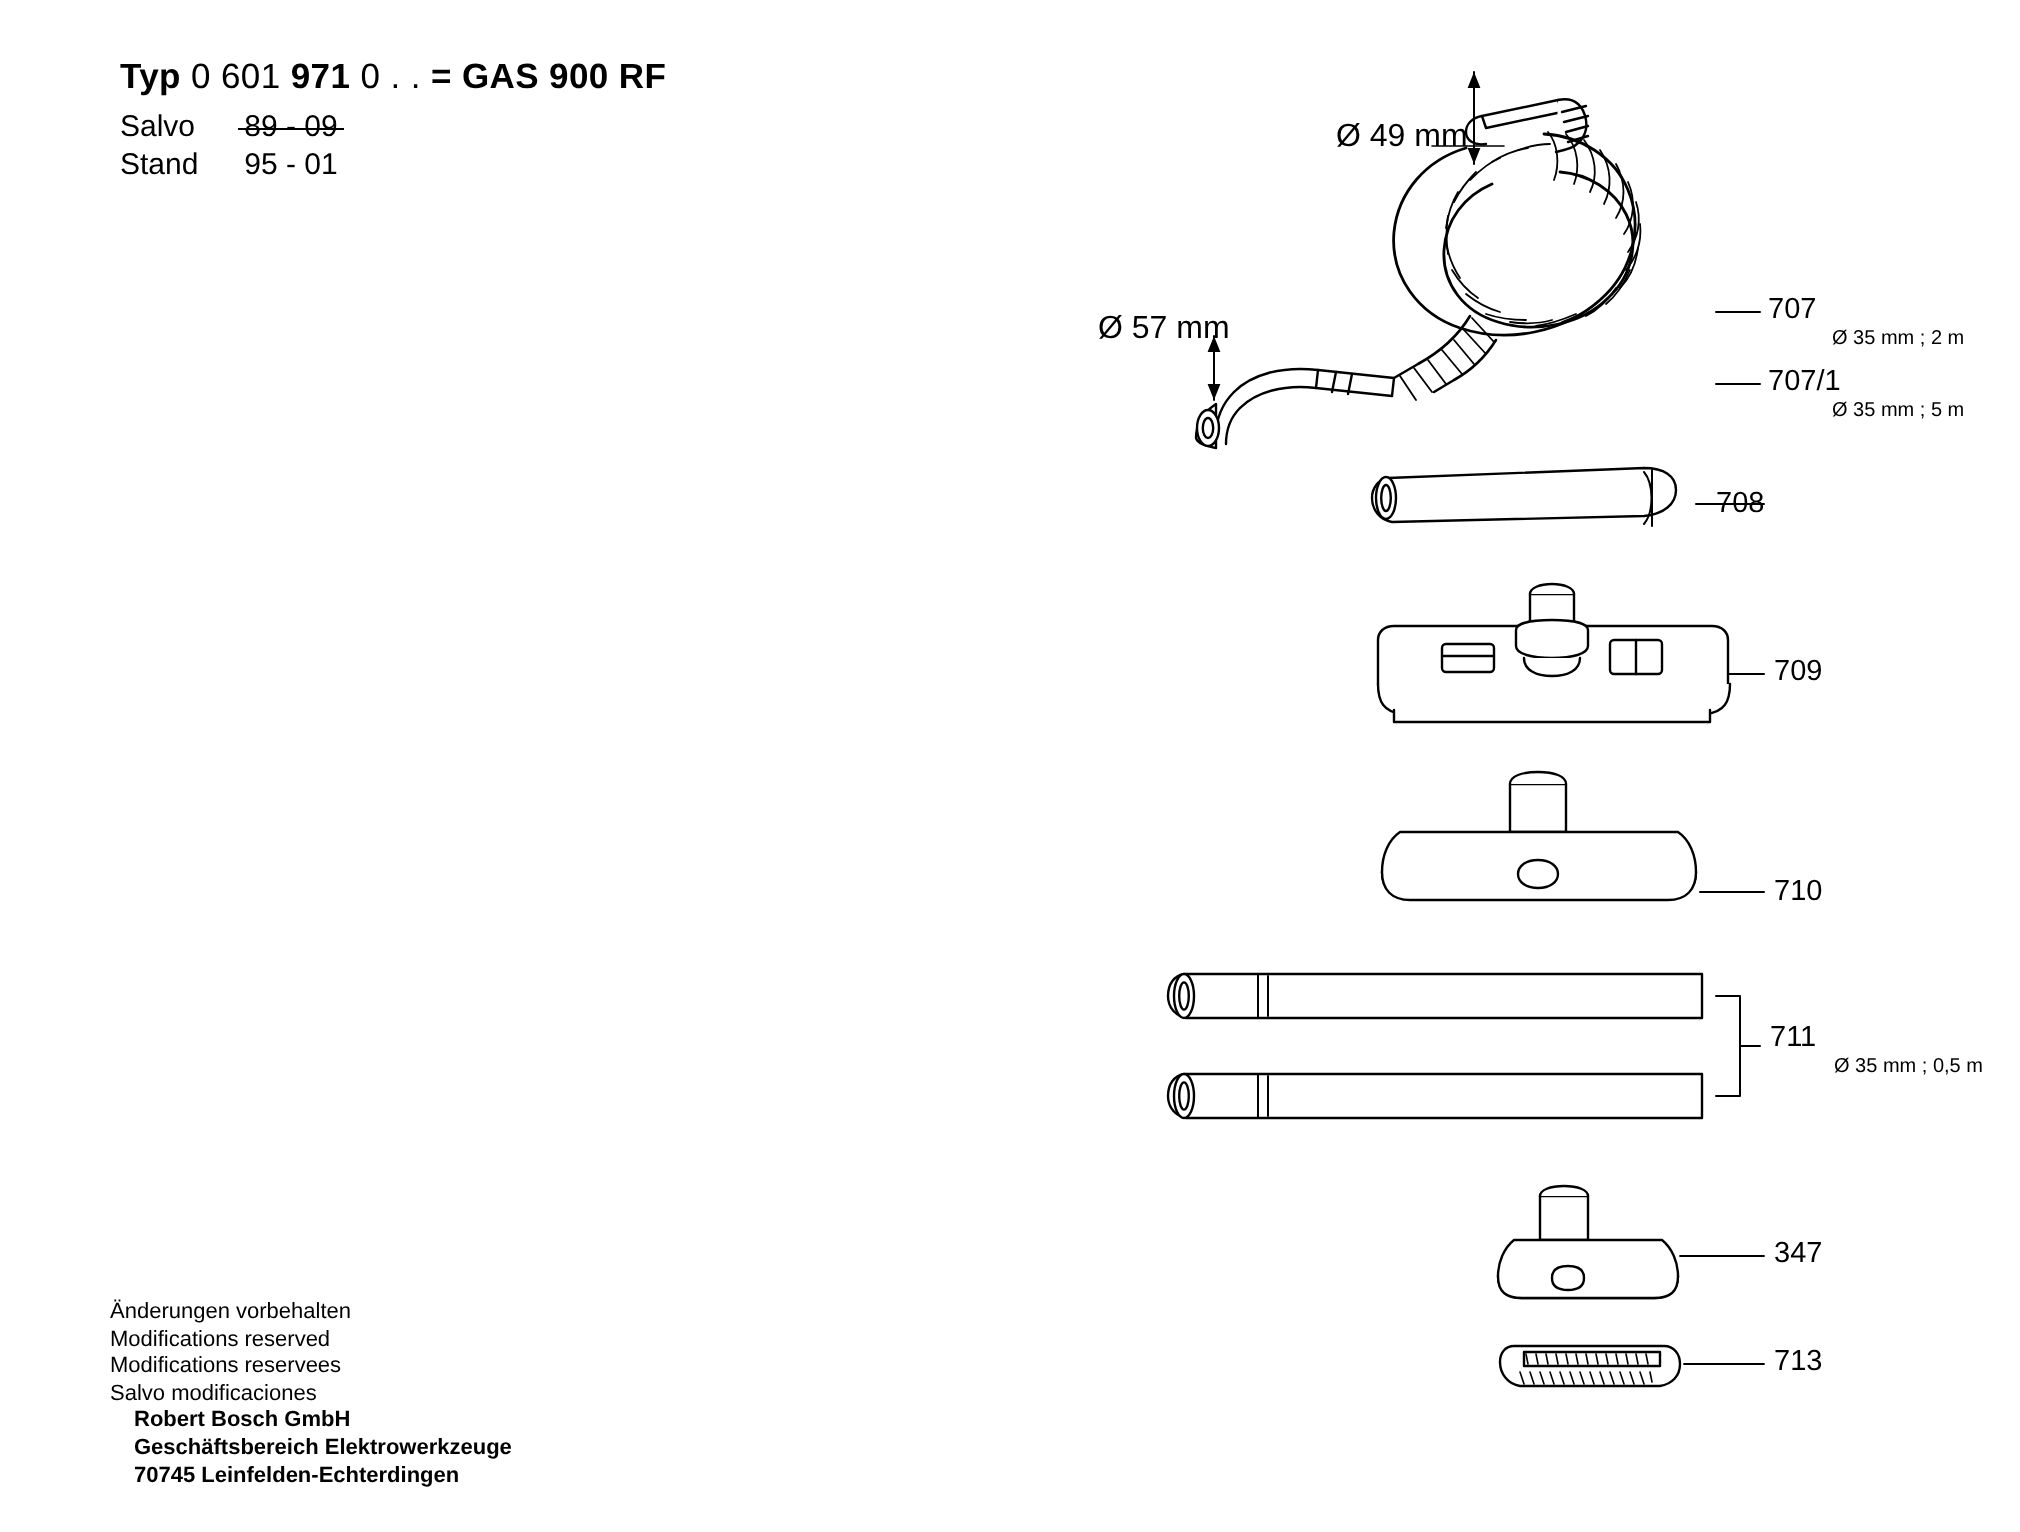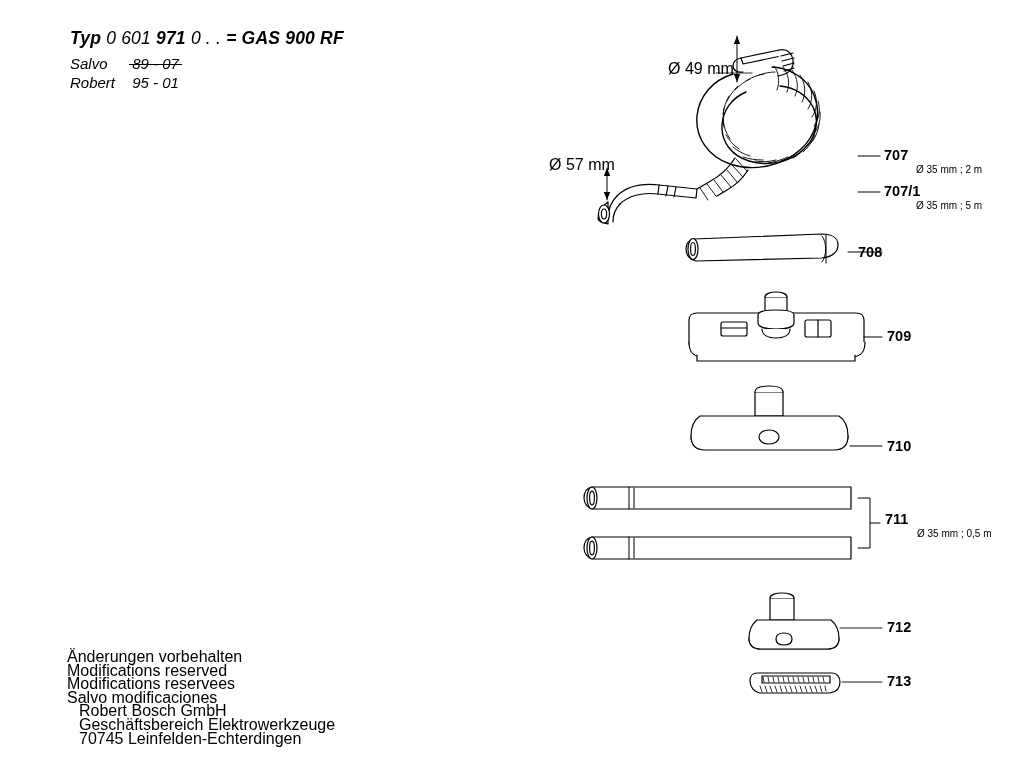--- a/index.html
+++ b/index.html
@@ -18,24 +18,23 @@
   #page {
     position: absolute;
     left: 0; top: 0;
     width: 1010px;
     height: 766px;
   }
 
   
   .header {
     position: absolute;
-    left: 70px;
+    left: 60px;
     top: 28px;
     white-space: nowrap;
-    font-style: italic;
   }
   .title-line {
     font-size: 17.5px;
     letter-spacing: 0.2px;
     line-height: 20px;
     margin: 0 0 6px 0;
   }
   .title-line .b { font-weight: bold; }
   .title-line .n { font-weight: normal; }
 
@@ -57,43 +56,43 @@
     position: absolute;
     left: -3px;
     right: -3px;
     top: 52%;
     border-top: 1px solid #000;
   }
 
   
   .footer {
     position: absolute;
-    left: 67px;
+    left: 55px;
     top: 650px;
-    font-size: 16px;
+    font-size: 11px;
     line-height: 13.6px;
   }
-  .footer .bold { font-weight: normal; padding-left: 12px; }
+  .footer .bold { font-weight: bold; padding-left: 12px; }
 
   
   .drawing {
     position: absolute;
     left: 0; top: 0;
     width: 1010px;
     height: 766px;
     pointer-events: none;
   }
 
   
   .callout {
     position: absolute;
     white-space: nowrap;
   }
   .callout .num {
-    font-weight: bold;
+    font-weight: normal;
     font-size: 14.5px;
     line-height: 16px;
     display: block;
   }
   .callout .sub {
     font-size: 10px;
     line-height: 14px;
     display: block;
     margin-left: 32px;
   }
@@ -113,24 +112,24 @@
     <div class="title-line">
       <span class="b">Typ</span>
       <span class="n">0 601</span>
       <span class="b">971</span>
       <span class="n">0 . .</span>
       <span class="b">=</span>
       <span class="b">GAS 900 RF</span>
     </div>
     <div class="stand-row">
       <span class="lbl">Salvo</span>
-      <span class="struck">89 - 07</span>
+      <span class="struck">89 - 09</span>
     </div>
     <div class="issue-row">
-      <span class="lbl">Robert</span>
+      <span class="lbl">Stand</span>
       <span>95 - 01</span>
     </div>
   </div>
 
   <div class="footer">
     <div>Änderungen vorbehalten</div>
     <div>Modifications reserved</div>
     <div>Modifications reservees</div>
     <div>Salvo modificaciones</div>
     <div class="bold">Robert Bosch GmbH</div>
@@ -162,21 +161,21 @@
   <div class="callout" style="left:887px; top:438px;">
     <span class="num">710</span>
   </div>
 
   <div class="callout" style="left:885px; top:511px;">
     <span class="num">711</span>
     <span class="sub">Ø 35 mm ; 0,5 m</span>
   </div>
 
   <div class="callout" style="left:887px; top:619px;">
-    <span class="num">712</span>
+    <span class="num">347</span>
   </div>
 
   <div class="callout" style="left:887px; top:673px;">
     <span class="num">713</span>
   </div>
 
   <svg class="drawing" viewBox="0 0 1010 766" xmlns="http://www.w3.org/2000/svg">
     <g fill="none" stroke="#000000" stroke-width="1.2" stroke-linejoin="round" stroke-linecap="round">
 
       <g>

